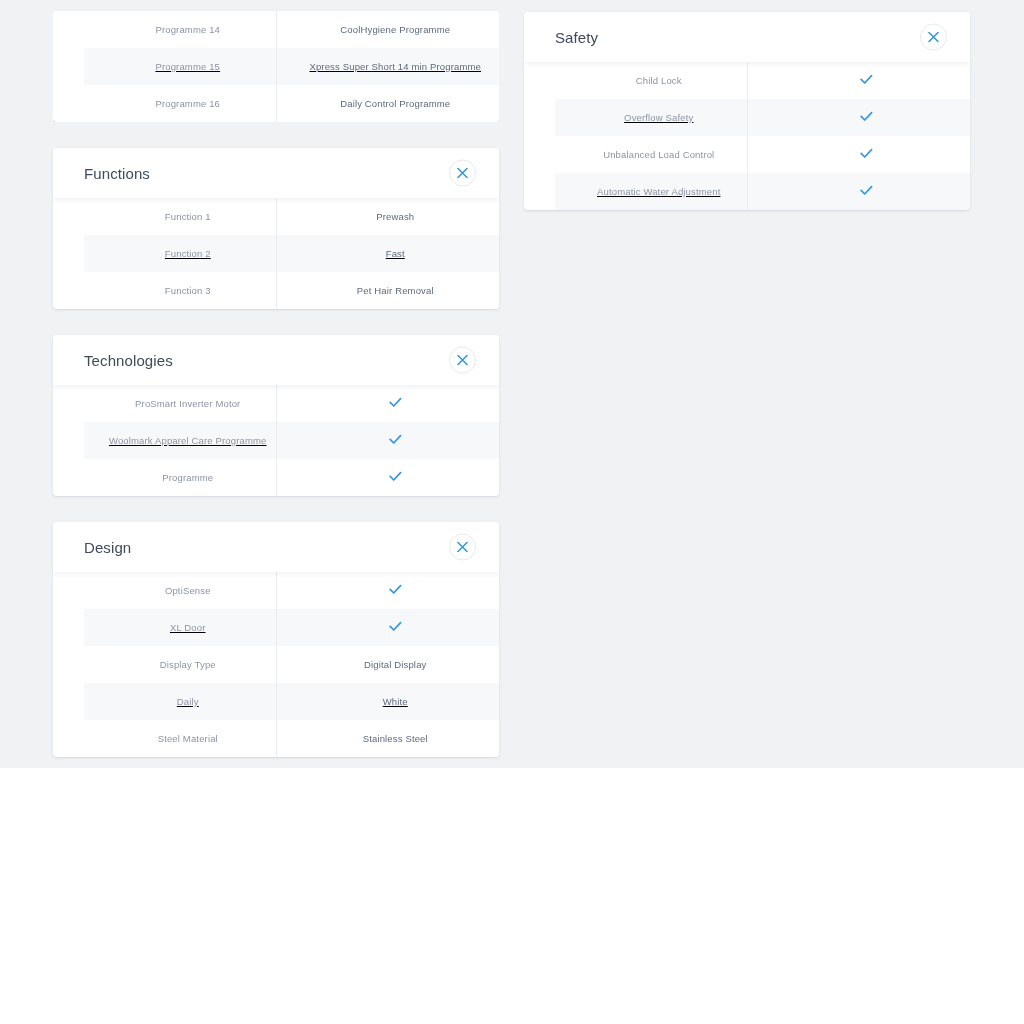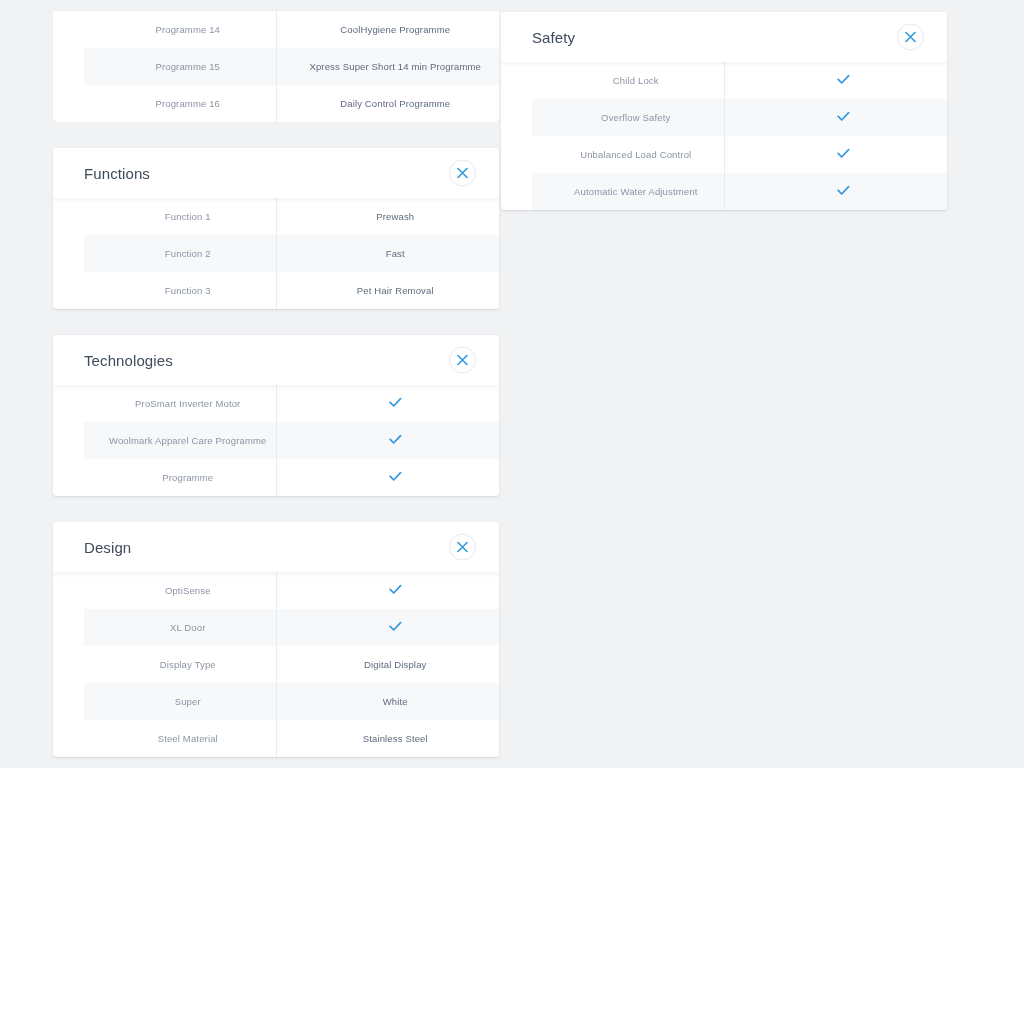--- a/index.html
+++ b/index.html
@@ -41,21 +41,21 @@
   
   .col-left {
     position: absolute;
     left: 53px;
     top: 0;
     width: 446px;
   }
 
   .col-right {
     position: absolute;
-    left: 501px;
+    left: 524px;
     top: 12px;
     width: 446px;
   }
 
   
   .card {
     width: 100%;
     background: #ffffff;
     border-radius: 4px;
     box-shadow: 0 1px 3px rgba(40, 55, 80, 0.10),
@@ -111,21 +111,21 @@
   }
 
   .spec-row {
     display: flex;
     align-items: center;
     height: 37px;
     position: relative;
     margin-left: 31px;
   }
 
-  .spec-row.alt { background: #f7f8fa; }
+  .spec-row.alt { background: #f7f8fa; text-decoration: underline; }
   .spec-row.plain { background: #ffffff; }
 
   .spec-cell {
     flex: 0 0 50%;
     width: 50%;
     text-align: center;
     font-size: 9.5px;
     color: #8b94a4;
     letter-spacing: 0.15px;
     line-height: 1.2;
@@ -275,21 +275,21 @@
             <div class="spec-cell label">XL Door</div>
             <div class="spec-cell value"><span class="check"><svg width="13" height="11" viewBox="0 0 13 11">
                   <path d="M1.2 5.4 L4.7 9 L11.6 1.6" stroke="#3498db" stroke-width="1.7" fill="none" stroke-linecap="round" stroke-linejoin="round"></path>
                 </svg></span></div>
           </div>
           <div class="spec-row plain">
             <div class="spec-cell label">Display Type</div>
             <div class="spec-cell value">Digital Display</div>
           </div>
           <div class="spec-row alt">
-            <div class="spec-cell label">Super</div>
+            <div class="spec-cell label">Daily</div>
             <div class="spec-cell value">White</div>
           </div>
           <div class="spec-row plain">
             <div class="spec-cell label">Steel Material</div>
             <div class="spec-cell value">Stainless Steel</div>
           </div>
         </div>
     </div>
 
   </div>

